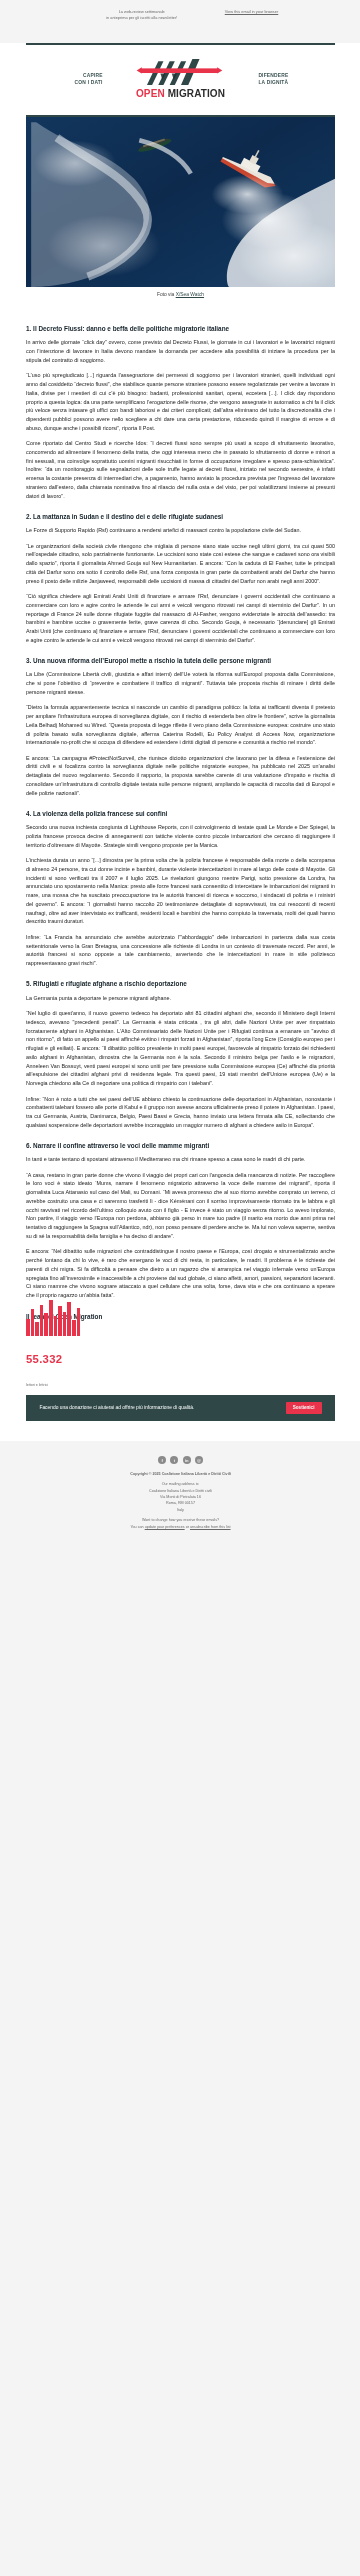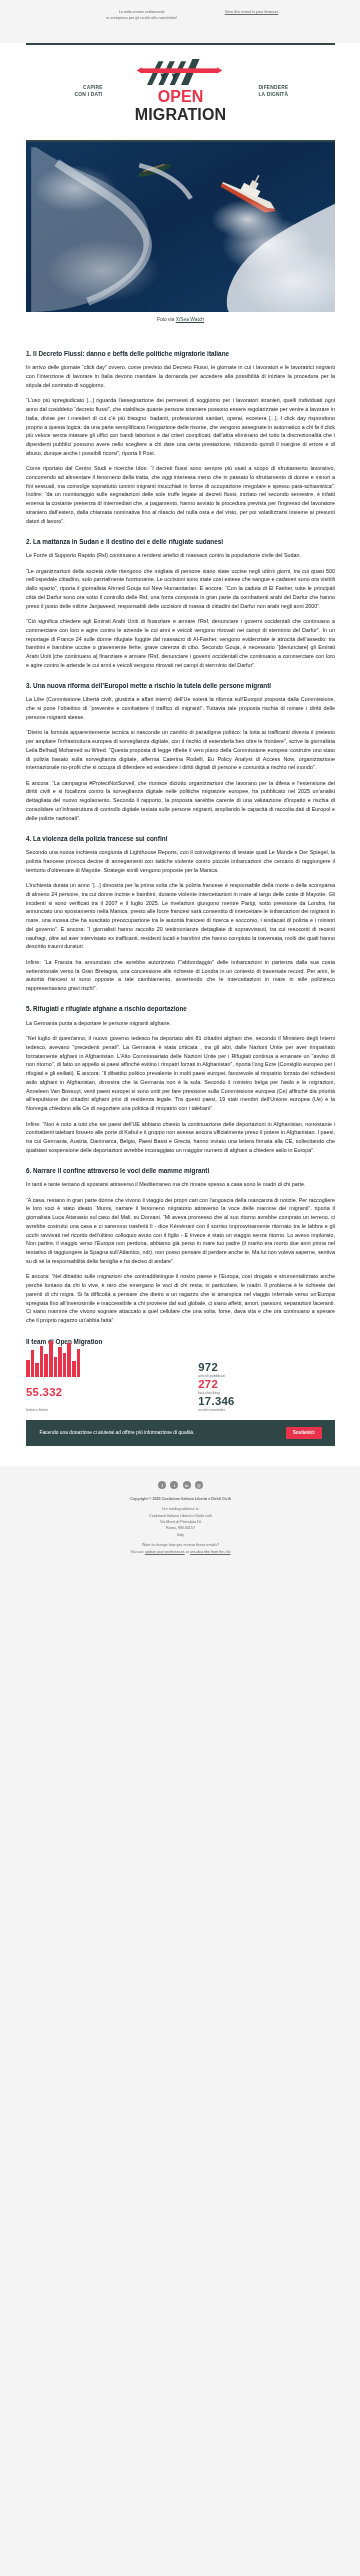--- a/index.html
+++ b/index.html
@@ -61,21 +61,21 @@
     line-height: 1.45;
     color: #3d5353;
     letter-spacing: 0.2px;
     width: 40px;
   }
   .tagline.right { text-align: left; }
   .tagline.left { text-align: right; }
   .logo-core { width: 129px; text-align: center; }
   .logo-mark { position: relative; height: 29px; }
   .logo-word {
-    font-size: 16px;
+    font-size: 10px;
     font-weight: bold;
     letter-spacing: 0.1px;
     margin-top: 1px;
   }
   .logo-word .open { color: #e8334a; }
   .logo-word .mig { color: #2c2c2c; }
 
   .article-title {
     font-size: 8px;
     font-weight: bold;
@@ -128,21 +128,21 @@
     display: flex;
     gap: 5.2px;
     align-items: flex-end;
     height: 62px;
     margin-bottom: 3.1px;
   }
   .stats-left {
     width: 55%;
     display: flex;
     flex-direction: column;
-    gap: 9px;
+    gap: 17px;
   }
   .minibar-row { display: flex; gap: 1px; align-items: flex-end; height: 31px; }
   .minibar { width: 3.6px; background: #e8334a; }
   .stats-right { width: 45%; }
   .bigstat {
     font-size: 11.3px;
     font-weight: bold;
     color: #e8334a;
     letter-spacing: 0.3px;
     line-height: 1.1;
@@ -334,28 +334,20 @@
             <div class="minibar" style="height: 20px;"></div>
             <div class="minibar" style="height: 30px;"></div>
             <div class="minibar" style="height: 24px;"></div>
             <div class="minibar" style="height: 34px;"></div>
             <div class="minibar" style="height: 16px;"></div>
             <div class="minibar" style="height: 28px;"></div>
           </div>
         <div class="bigstat">55.332</div>
         <div class="statlabel">lettori e lettrici</div>
       </div>
-      <div class="stats-right">
-        <div class="bigstat dark">972</div>
-        <div class="statlabel">articoli pubblicati</div>
-        <div class="bigstat">272</div>
-        <div class="statlabel">fact-checking</div>
-        <div class="bigstat dark">17.346</div>
-        <div class="statlabel">iscritti newsletter</div>
-      </div>
     </div>
   </div>
 
   <div class="donate-band">
     <div class="donate-text">Facendo una donazione ci aiuterai ad offrire più informazione di qualità.</div>
     <button class="donate-btn">Sostienici</button>
   </div>
 
   <div class="quality-note"></div>
 </div>

